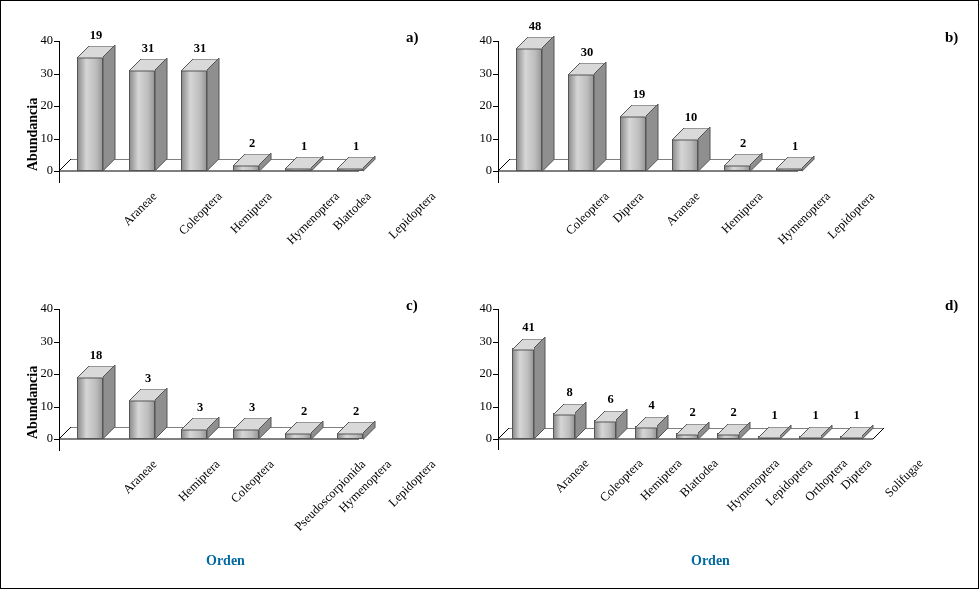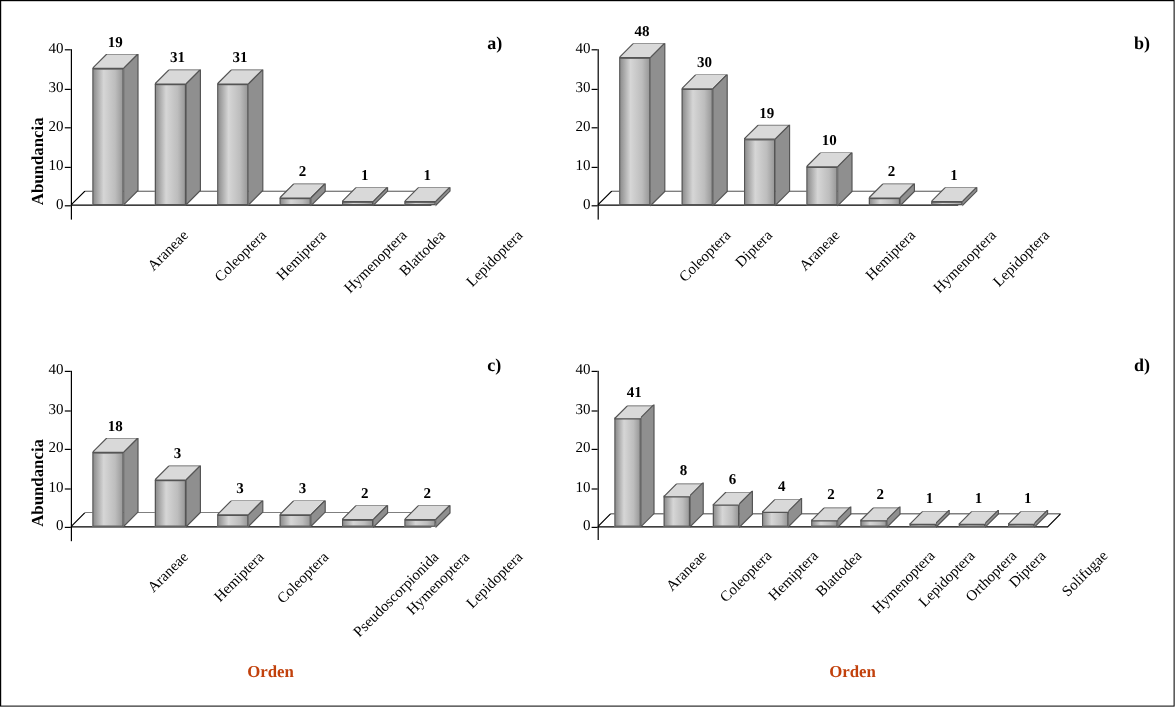--- a/index.html
+++ b/index.html
@@ -24,21 +24,21 @@
     font-size:14px;
     color:#000;
     transform:rotate(-90deg);
     transform-origin:left top;
     white-space:nowrap;
   }
   .xlabel{
     position:absolute;
     font-weight:bold;
     font-size:14px;
-    color:#c2410c;
+    color:#0369a1;
     white-space:nowrap;
   }
   .tick-label{
     position:absolute;
     font-size:12.5px;
     text-align:right;
     color:#000;
     white-space:nowrap;
   }
   .tick-mark{

